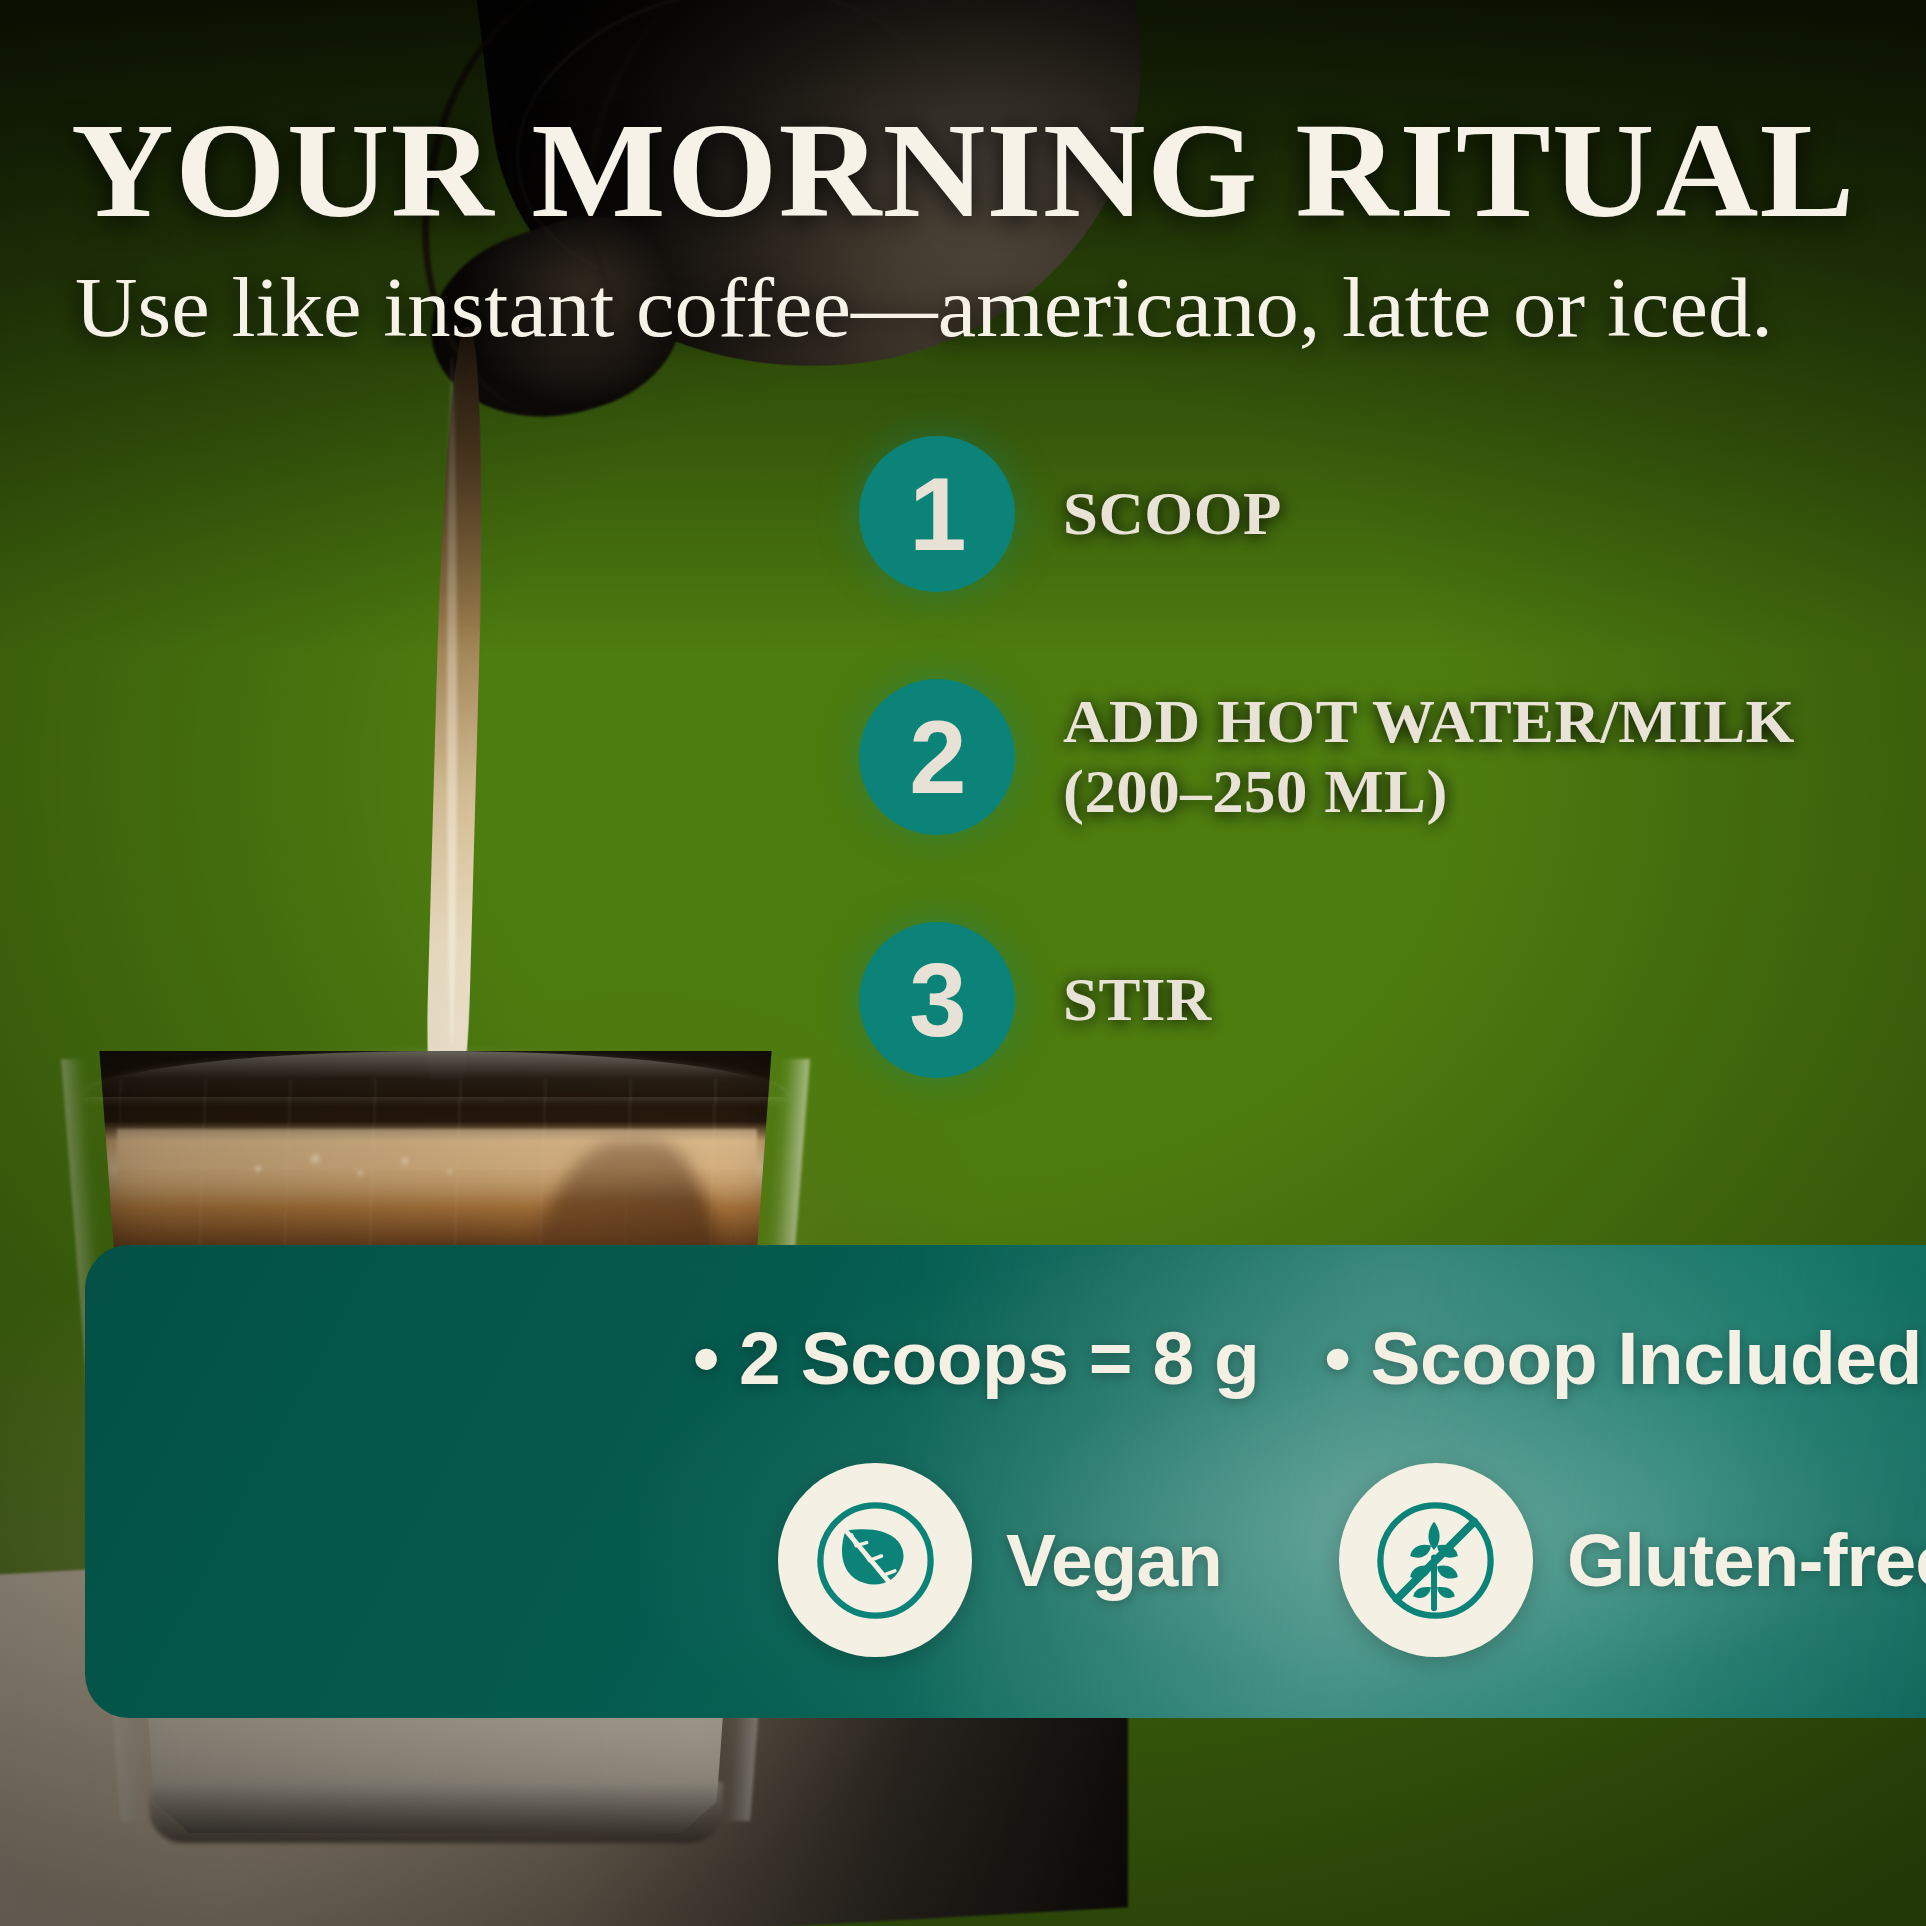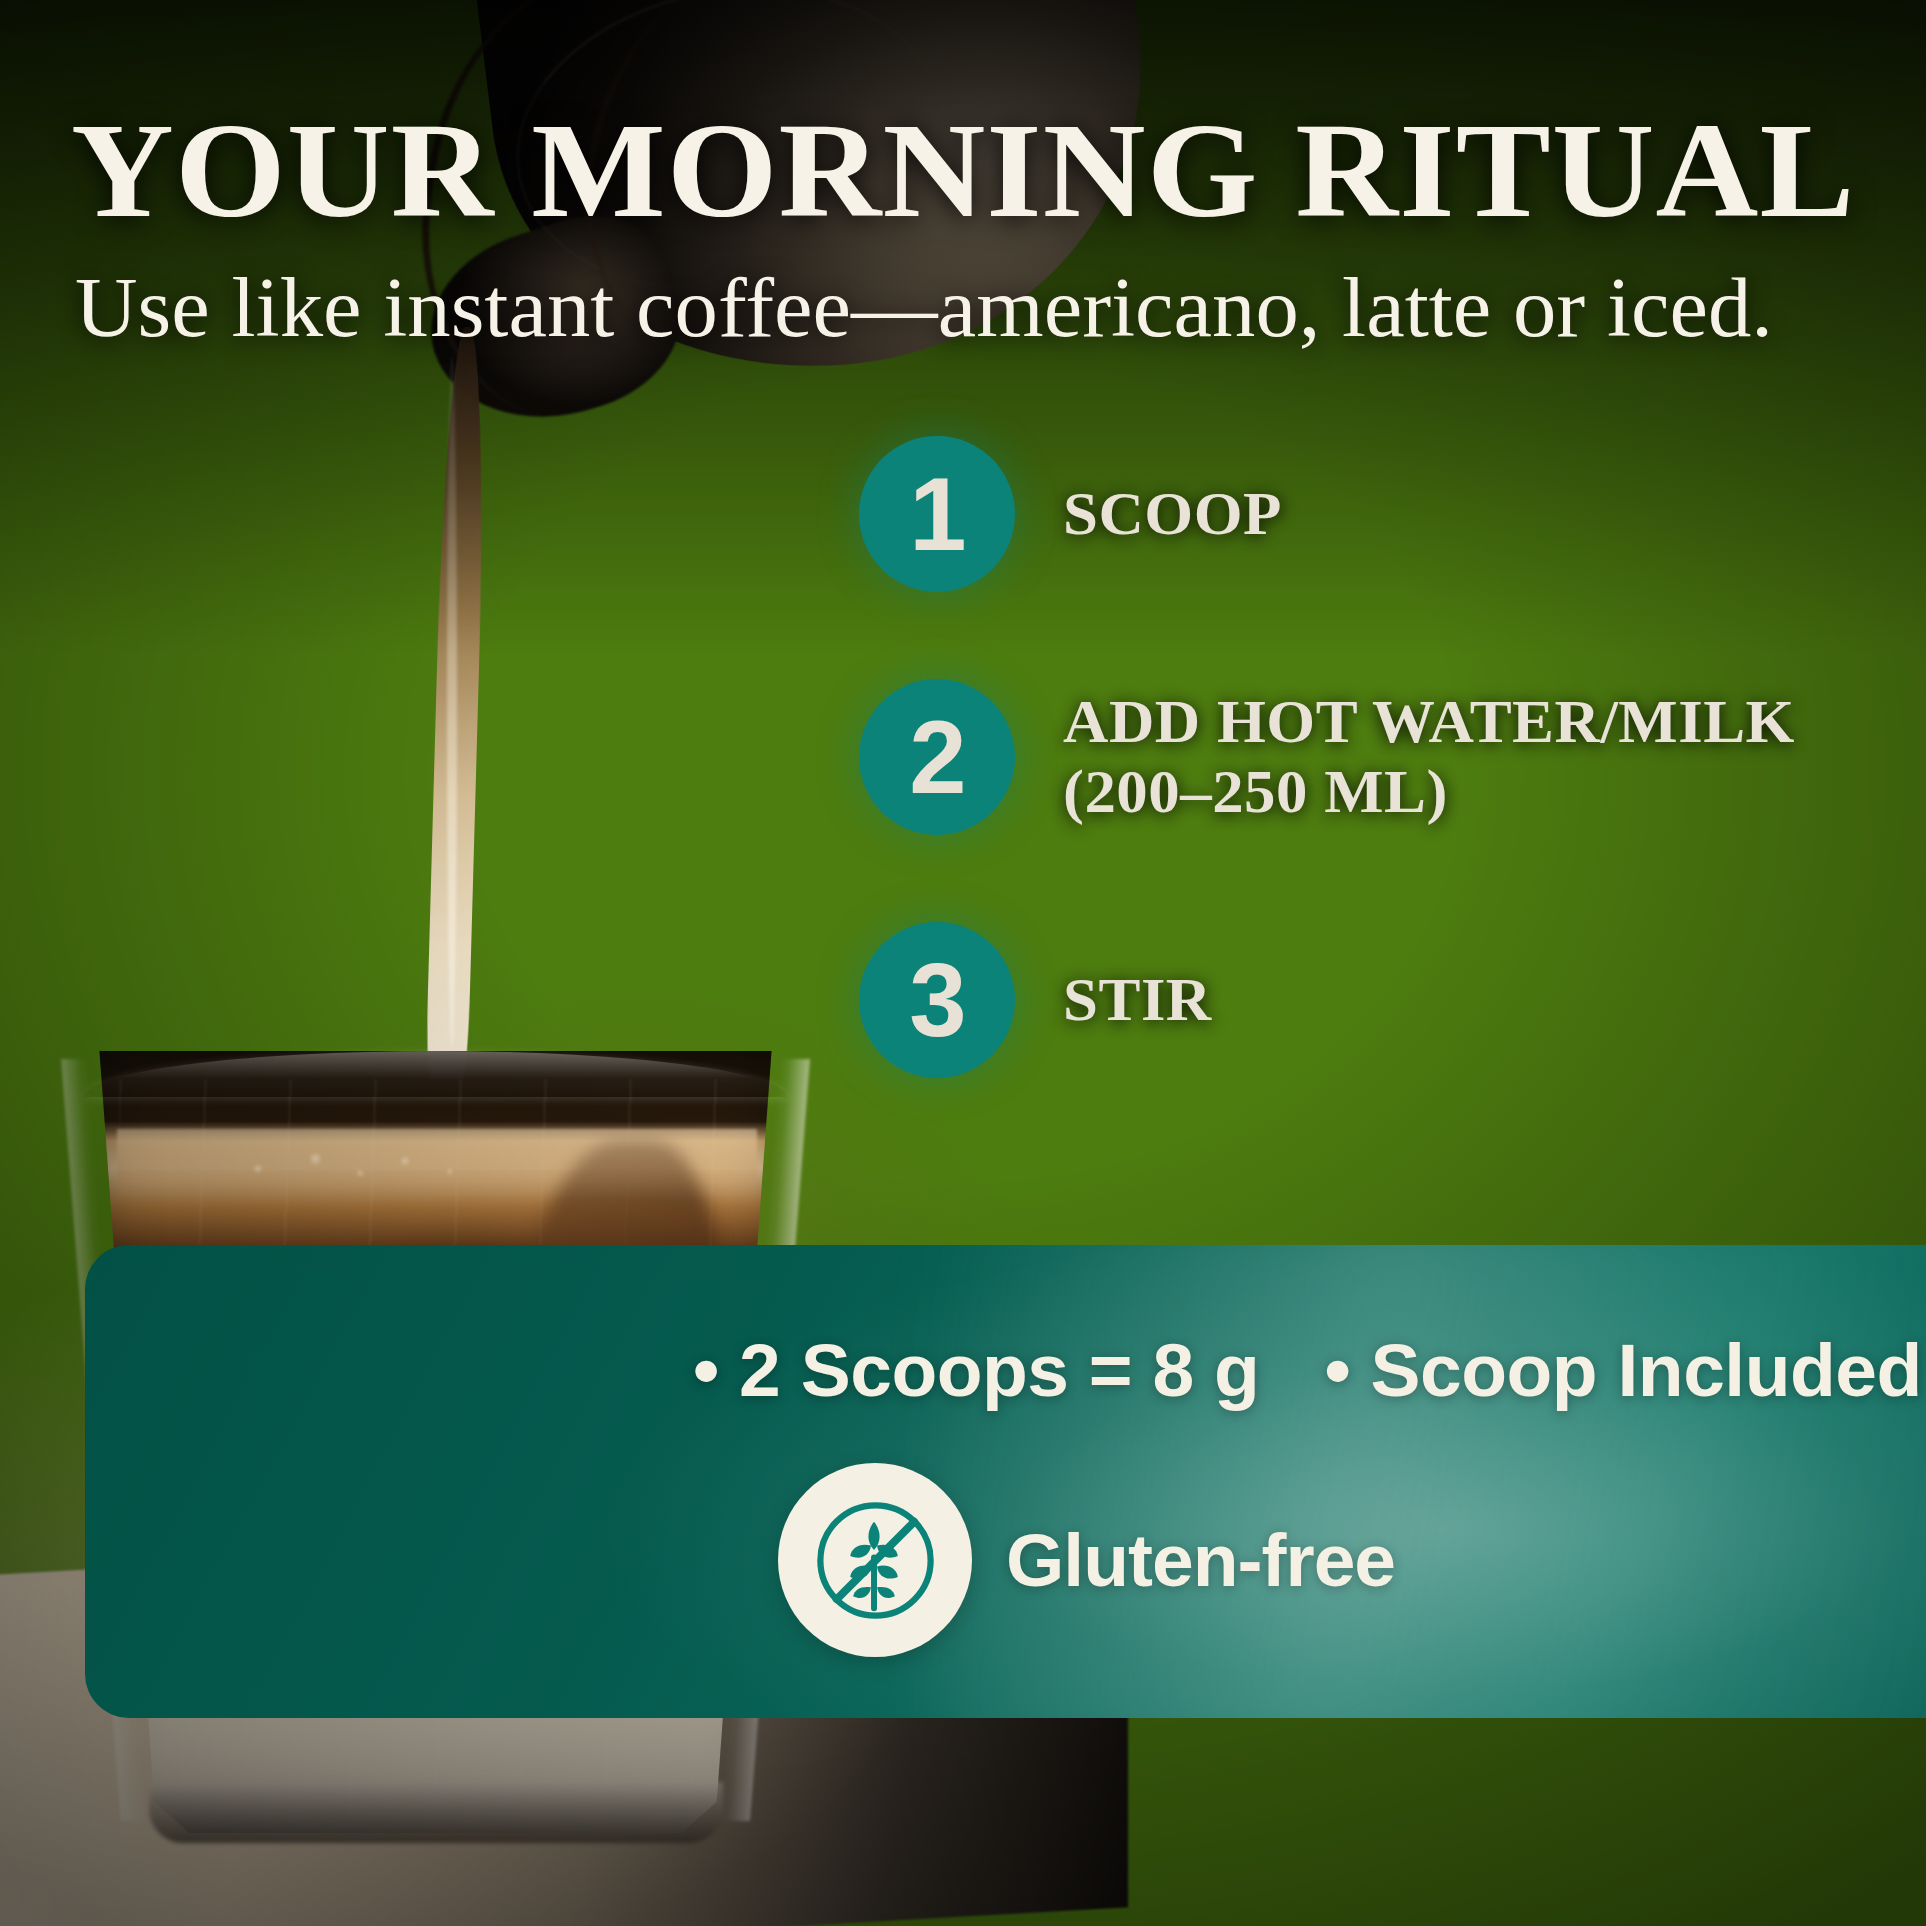--- a/index.html
+++ b/index.html
@@ -259,21 +259,20 @@
     position:absolute; left:693px; top:1321px;
     display:flex; align-items:baseline; gap:65px;
     font-family:"Liberation Sans", sans-serif;
     font-weight:700;
     font-size:75px;
     line-height:1;
     color:#F4F1E4;
     letter-spacing:-0.5px;
     text-shadow:0 2px 12px rgba(0,0,0,.3);
     white-space:nowrap;
-    margin-top:12px;
   }
 
   .badges{
     position:absolute; left:778px; top:1463px;
     display:flex; align-items:center; gap:117px;
   }
   .badge{ display:flex; align-items:center; gap:34px; }
   .badge-disc{
     flex:0 0 auto;
     width:194px; height:194px; border-radius:50%;
@@ -355,20 +354,31 @@
     <div class="banner-sheen"></div>
   </div>
 
   <div class="bullets">
     <span>• 2 Scoops = 8 g</span>
     <span>• Scoop Included</span>
   </div>
 
   <div class="badges">
 
+    <div class="badge">
+      <div class="badge-disc">
+        <svg width="149" height="149" viewBox="0 0 100 100">
+          <circle cx="50" cy="50" r="37" fill="none" stroke="#0C8378" stroke-width="4.2"></circle>
+          <path d="M30 30 C62 25 72 40 68 52 C64 66 48 70 36 62 C26 55 26 40 30 30 Z" fill="#0C8378"></path>
+          <path d="M31 31 C42 44 54 58 66 73" fill="none" stroke="#F4F1E4" stroke-width="3.2" stroke-linecap="round"></path>
+          <path d="M37 40 L34 33 M37 40 L44 38 M46 50 L42 44 M46 50 L54 47 M55 60 L51 55 M55 60 L63 57" fill="none" stroke="#F4F1E4" stroke-width="2.4" stroke-linecap="round"></path>
+        </svg>
+      </div>
+      <div class="badge-label">Vegan</div>
+    </div>
 
     <div class="badge">
       <div class="badge-disc">
         <svg width="149" height="149" viewBox="0 0 100 100">
           <circle cx="50" cy="50" r="37" fill="none" stroke="#0C8378" stroke-width="4.2"></circle>
           <g fill="#0C8378">
             <path d="M49 82 L49 48" stroke="#0C8378" stroke-width="4" stroke-linecap="round"></path>
             <path d="M49 24 C44 30 44 38 49 43 C54 38 54 30 49 24 Z"></path>
             <path d="M47 40 C40 38 34 41 33 47 C40 50 46 47 47 40 Z"></path>
             <path d="M51 40 C58 38 64 41 65 47 C58 50 52 47 51 40 Z"></path>

